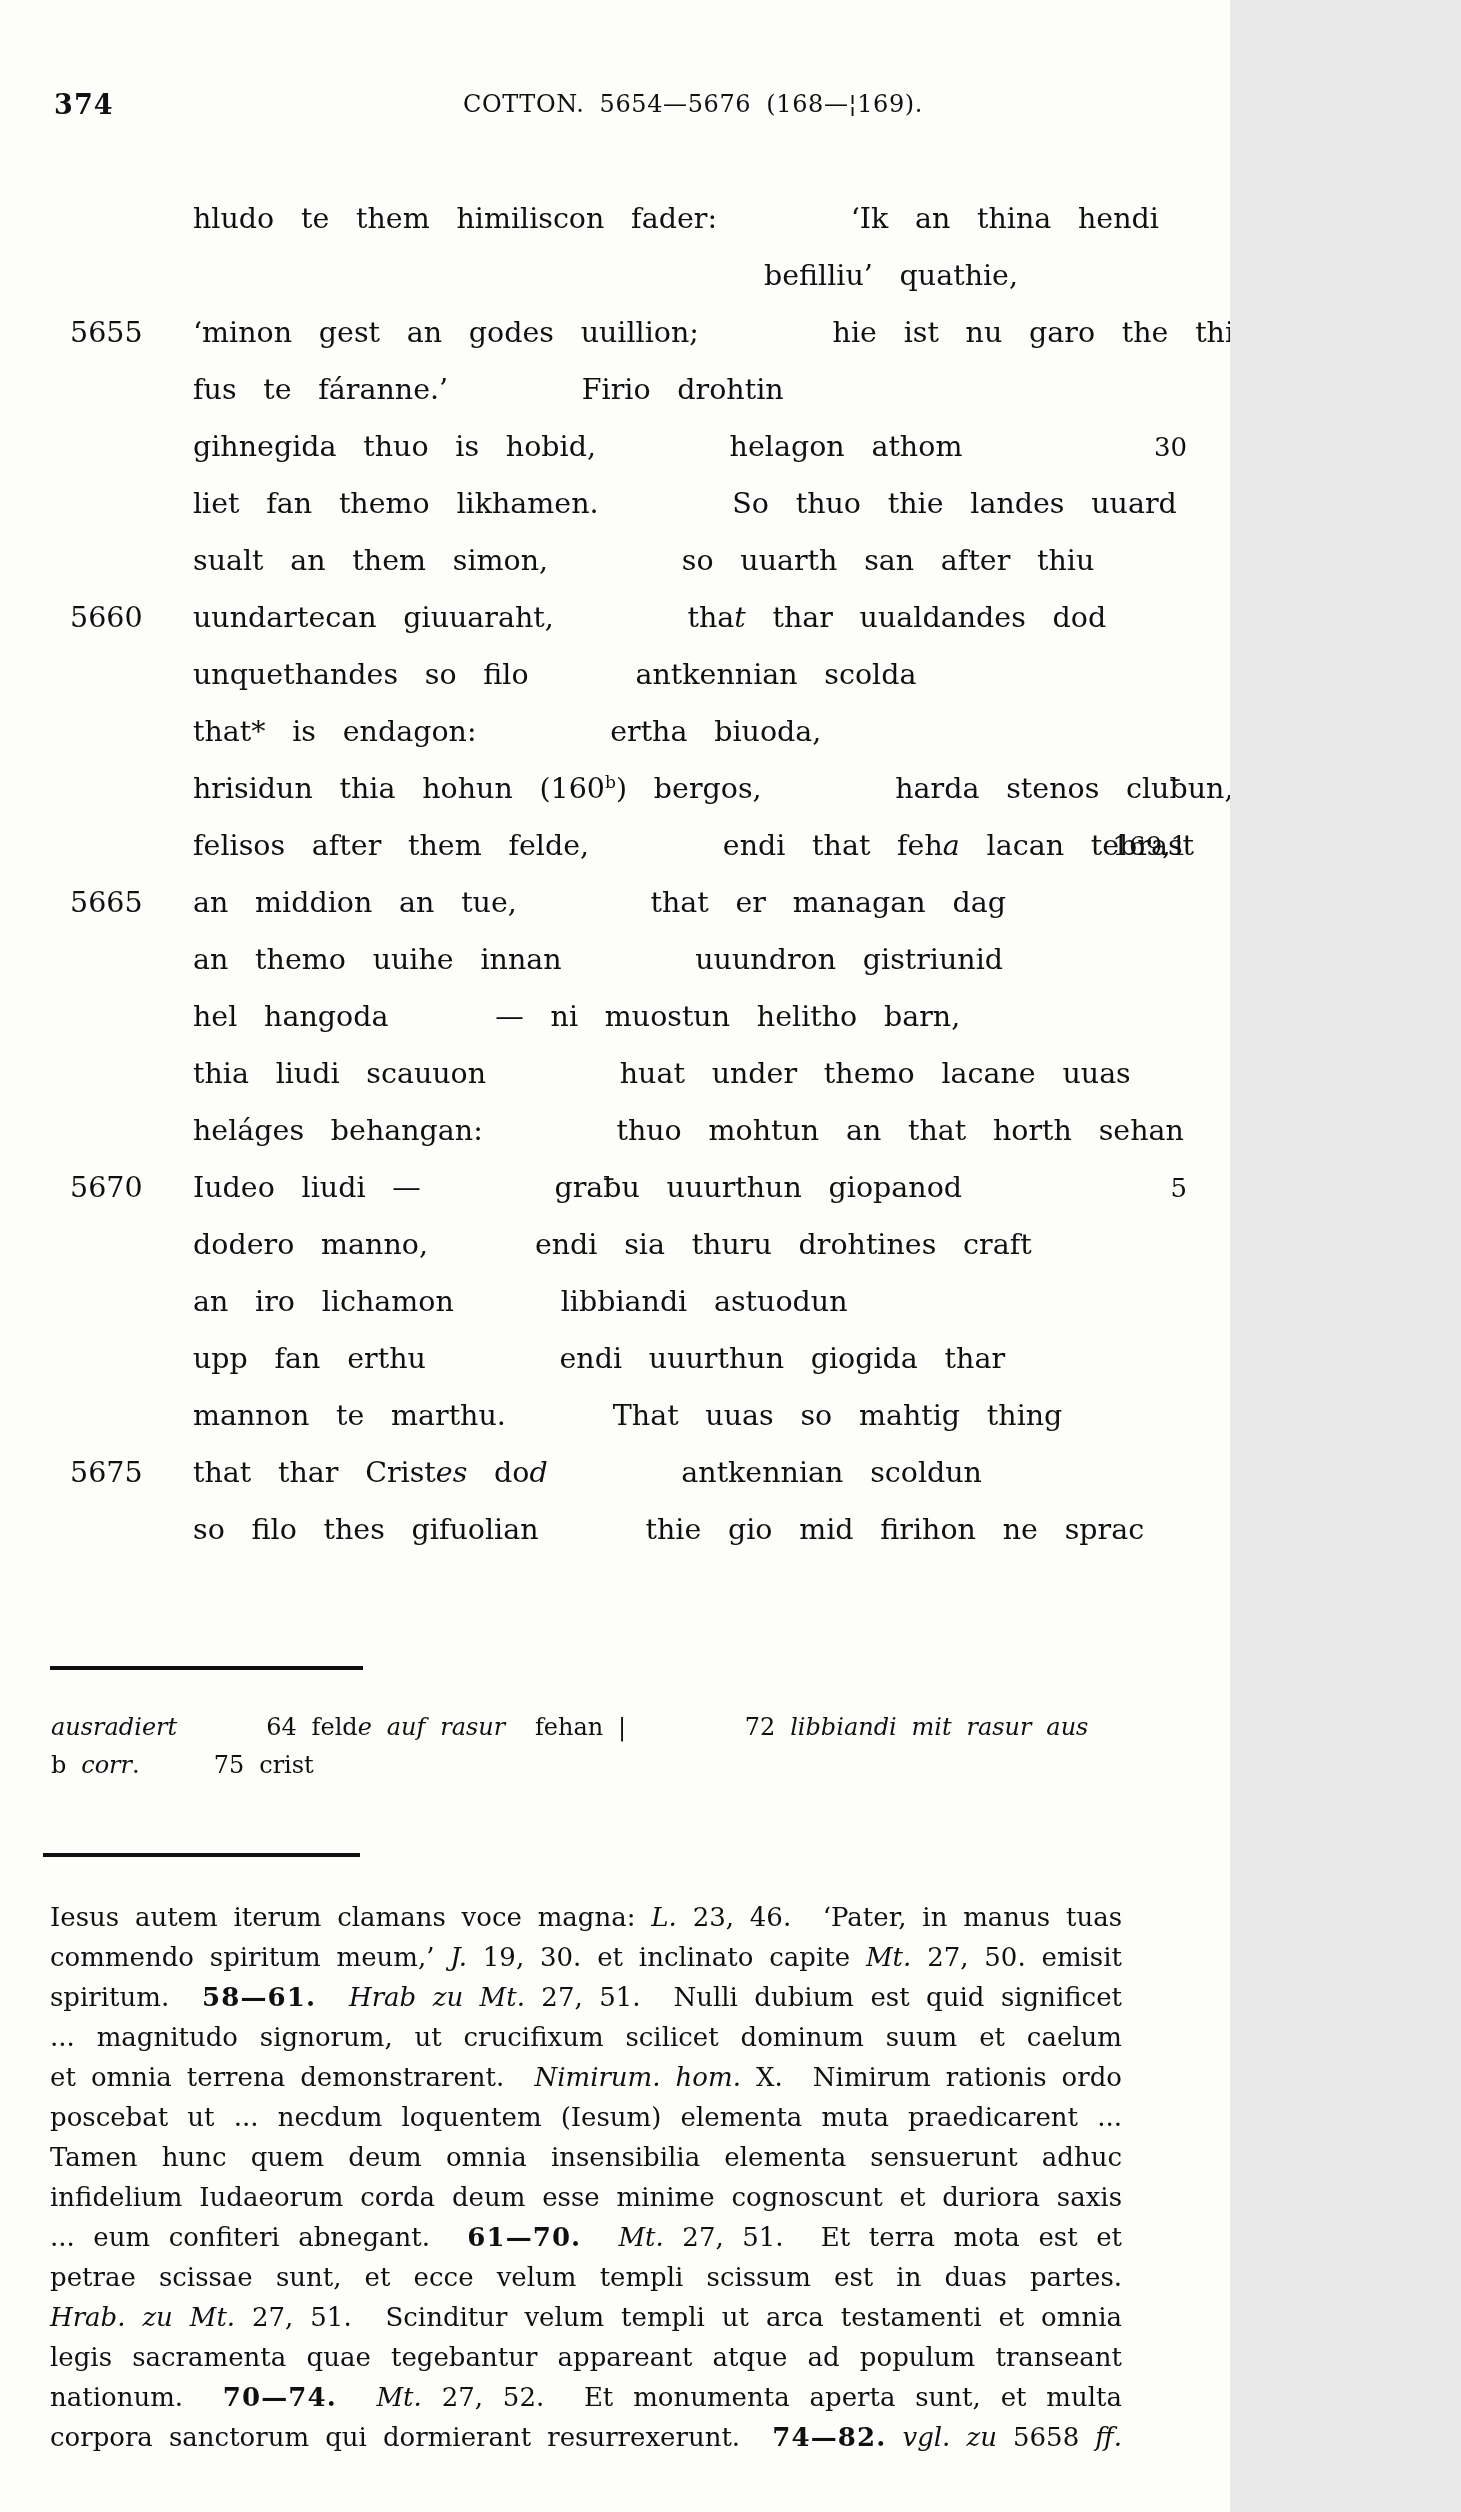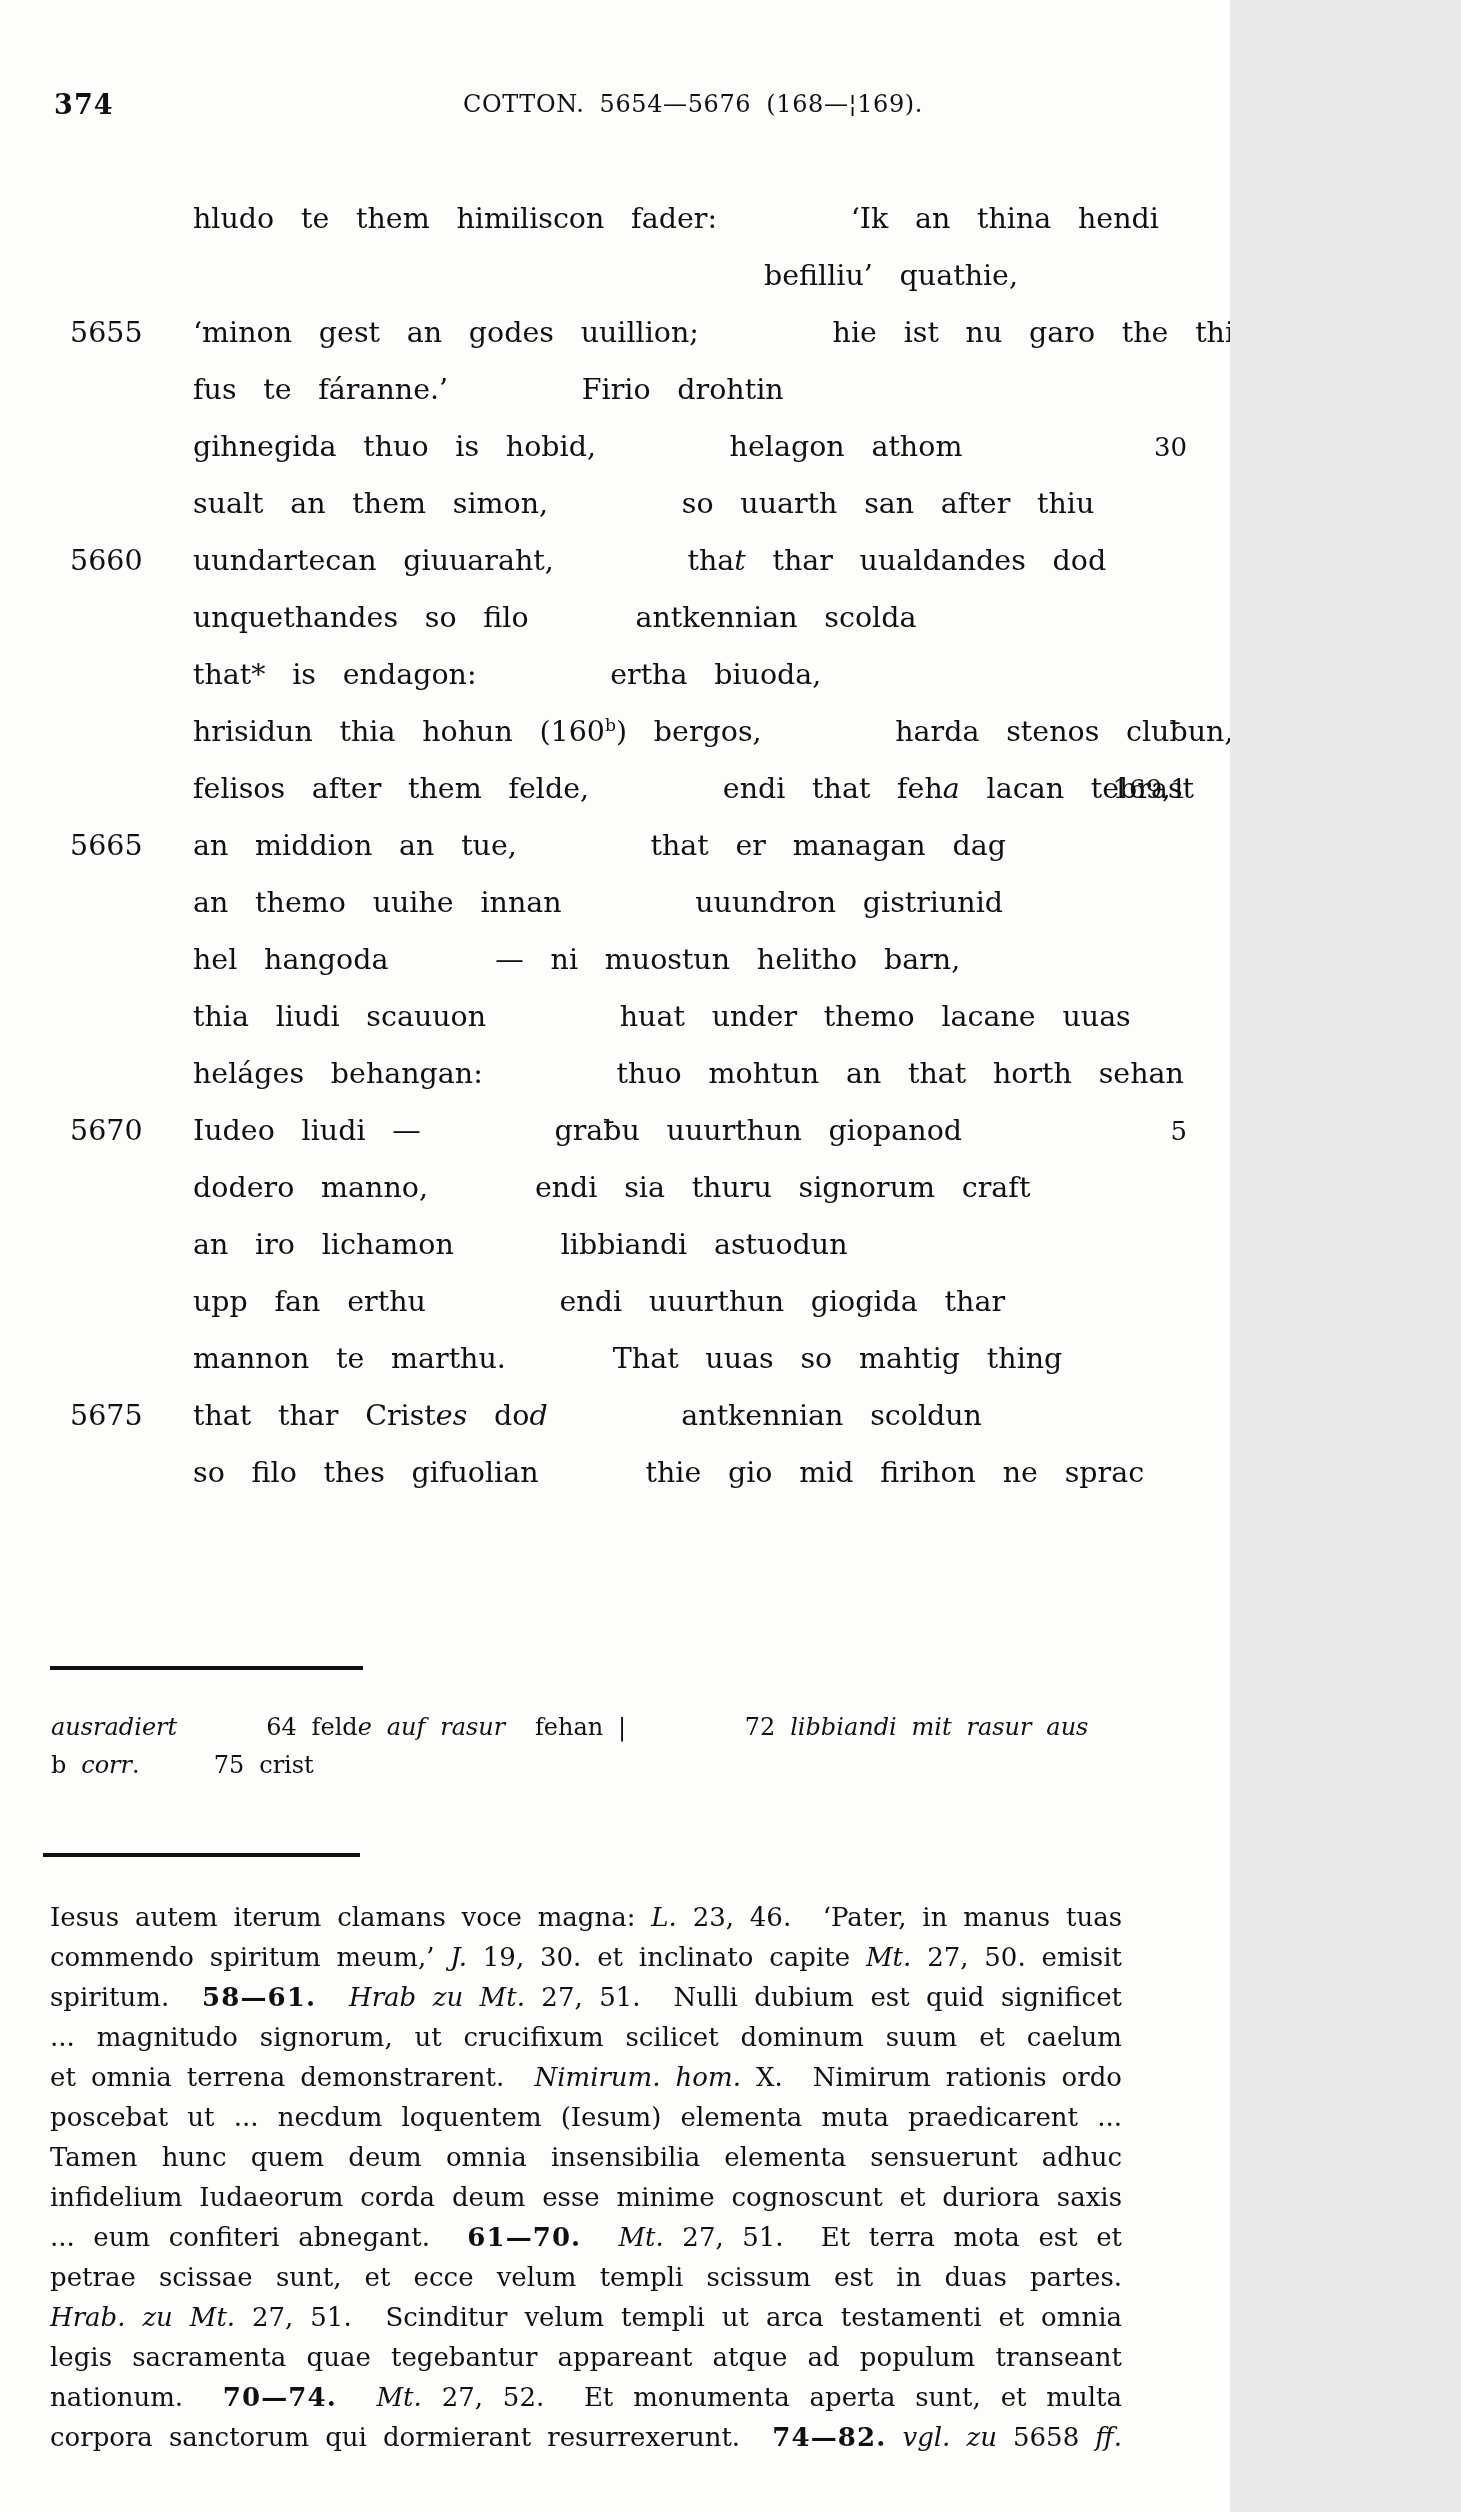--- a/index.html
+++ b/index.html
@@ -62,20 +62,25 @@
         <span class="vtext">fus te fáranne.’     Firio drohtin</span>
         <span class="vmargin"></span>
       </div>
     <div class="vline">
         <span class="vnum"></span>
         <span class="vtext">gihnegida thuo is hobid,     helagon athom</span>
         <span class="vmargin">30</span>
       </div>
     <div class="vline">
         <span class="vnum"></span>
+        <span class="vtext">liet fan themo likhamen.     So thuo thie landes uuard</span>
+        <span class="vmargin"></span>
+      </div>
+    <div class="vline">
+        <span class="vnum"></span>
         <span class="vtext">sualt an them simon,     so uuarth san after thiu</span>
         <span class="vmargin"></span>
       </div>
     <div class="vline">
         <span class="vnum">5660</span>
         <span class="vtext"><span>uundartecan giuuaraht,     tha</span><span class="it">t</span><span> thar uualdandes dod</span></span>
         <span class="vmargin"></span>
       </div>
     <div class="vline">
         <span class="vnum"></span>
@@ -122,21 +127,21 @@
         <span class="vtext">heláges behangan:     thuo mohtun an that horth sehan</span>
         <span class="vmargin"></span>
       </div>
     <div class="vline">
         <span class="vnum">5670</span>
         <span class="vtext">Iudeo liudi —     graƀu uuurthun giopanod</span>
         <span class="vmargin">5</span>
       </div>
     <div class="vline">
         <span class="vnum"></span>
-        <span class="vtext">dodero manno,    endi sia thuru signorum craft</span>
+        <span class="vtext">dodero manno,    endi sia thuru drohtines craft</span>
         <span class="vmargin"></span>
       </div>
     <div class="vline">
         <span class="vnum"></span>
         <span class="vtext">an iro lichamon    libbiandi astuodun</span>
         <span class="vmargin"></span>
       </div>
     <div class="vline">
         <span class="vnum"></span>
         <span class="vtext">upp fan erthu     endi uuurthun giogida thar</span>

